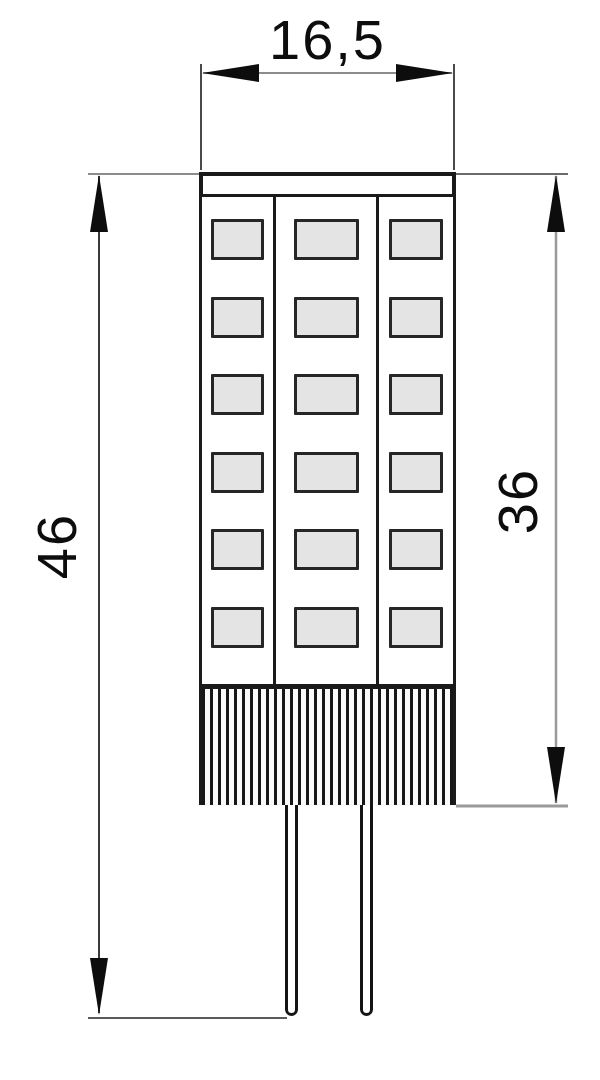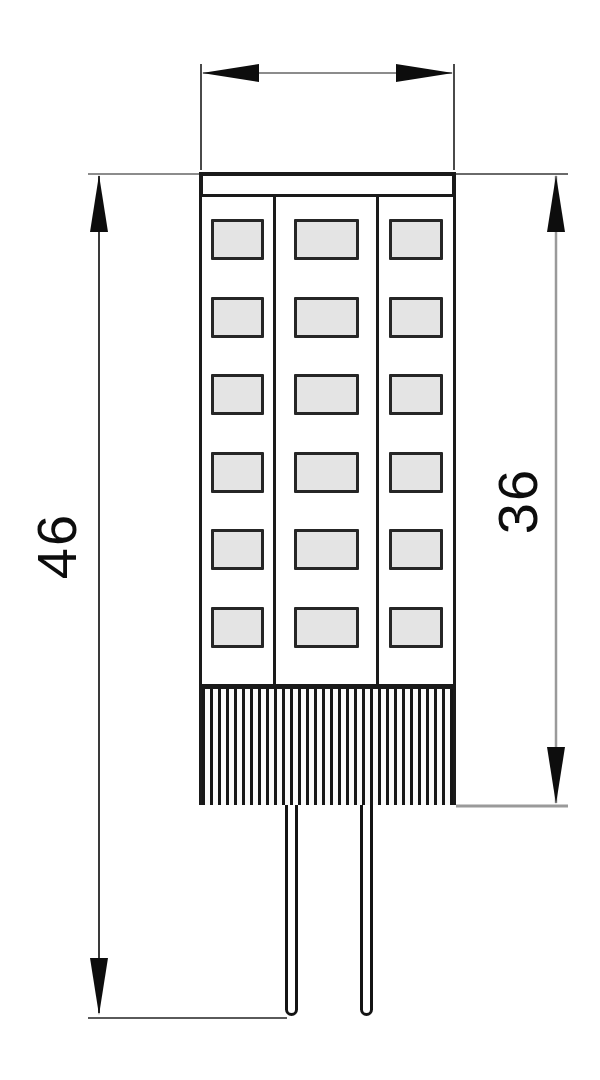--- a/index.html
+++ b/index.html
@@ -119,15 +119,16 @@
         <div class="chip"></div>
         <div class="chip"></div>
         <div class="chip"></div>
         <div class="chip"></div>
       </div>
     </div>
   <div class="heatsink"></div>
   <div class="pin pin-left"></div>
   <div class="pin pin-right"></div>
 
+  <div class="dim-label label-width">16,5</div>
   <div class="dim-label label-vert label-total">46</div>
   <div class="dim-label label-vert label-body">36</div>
 </div>
 
 </body></html>

